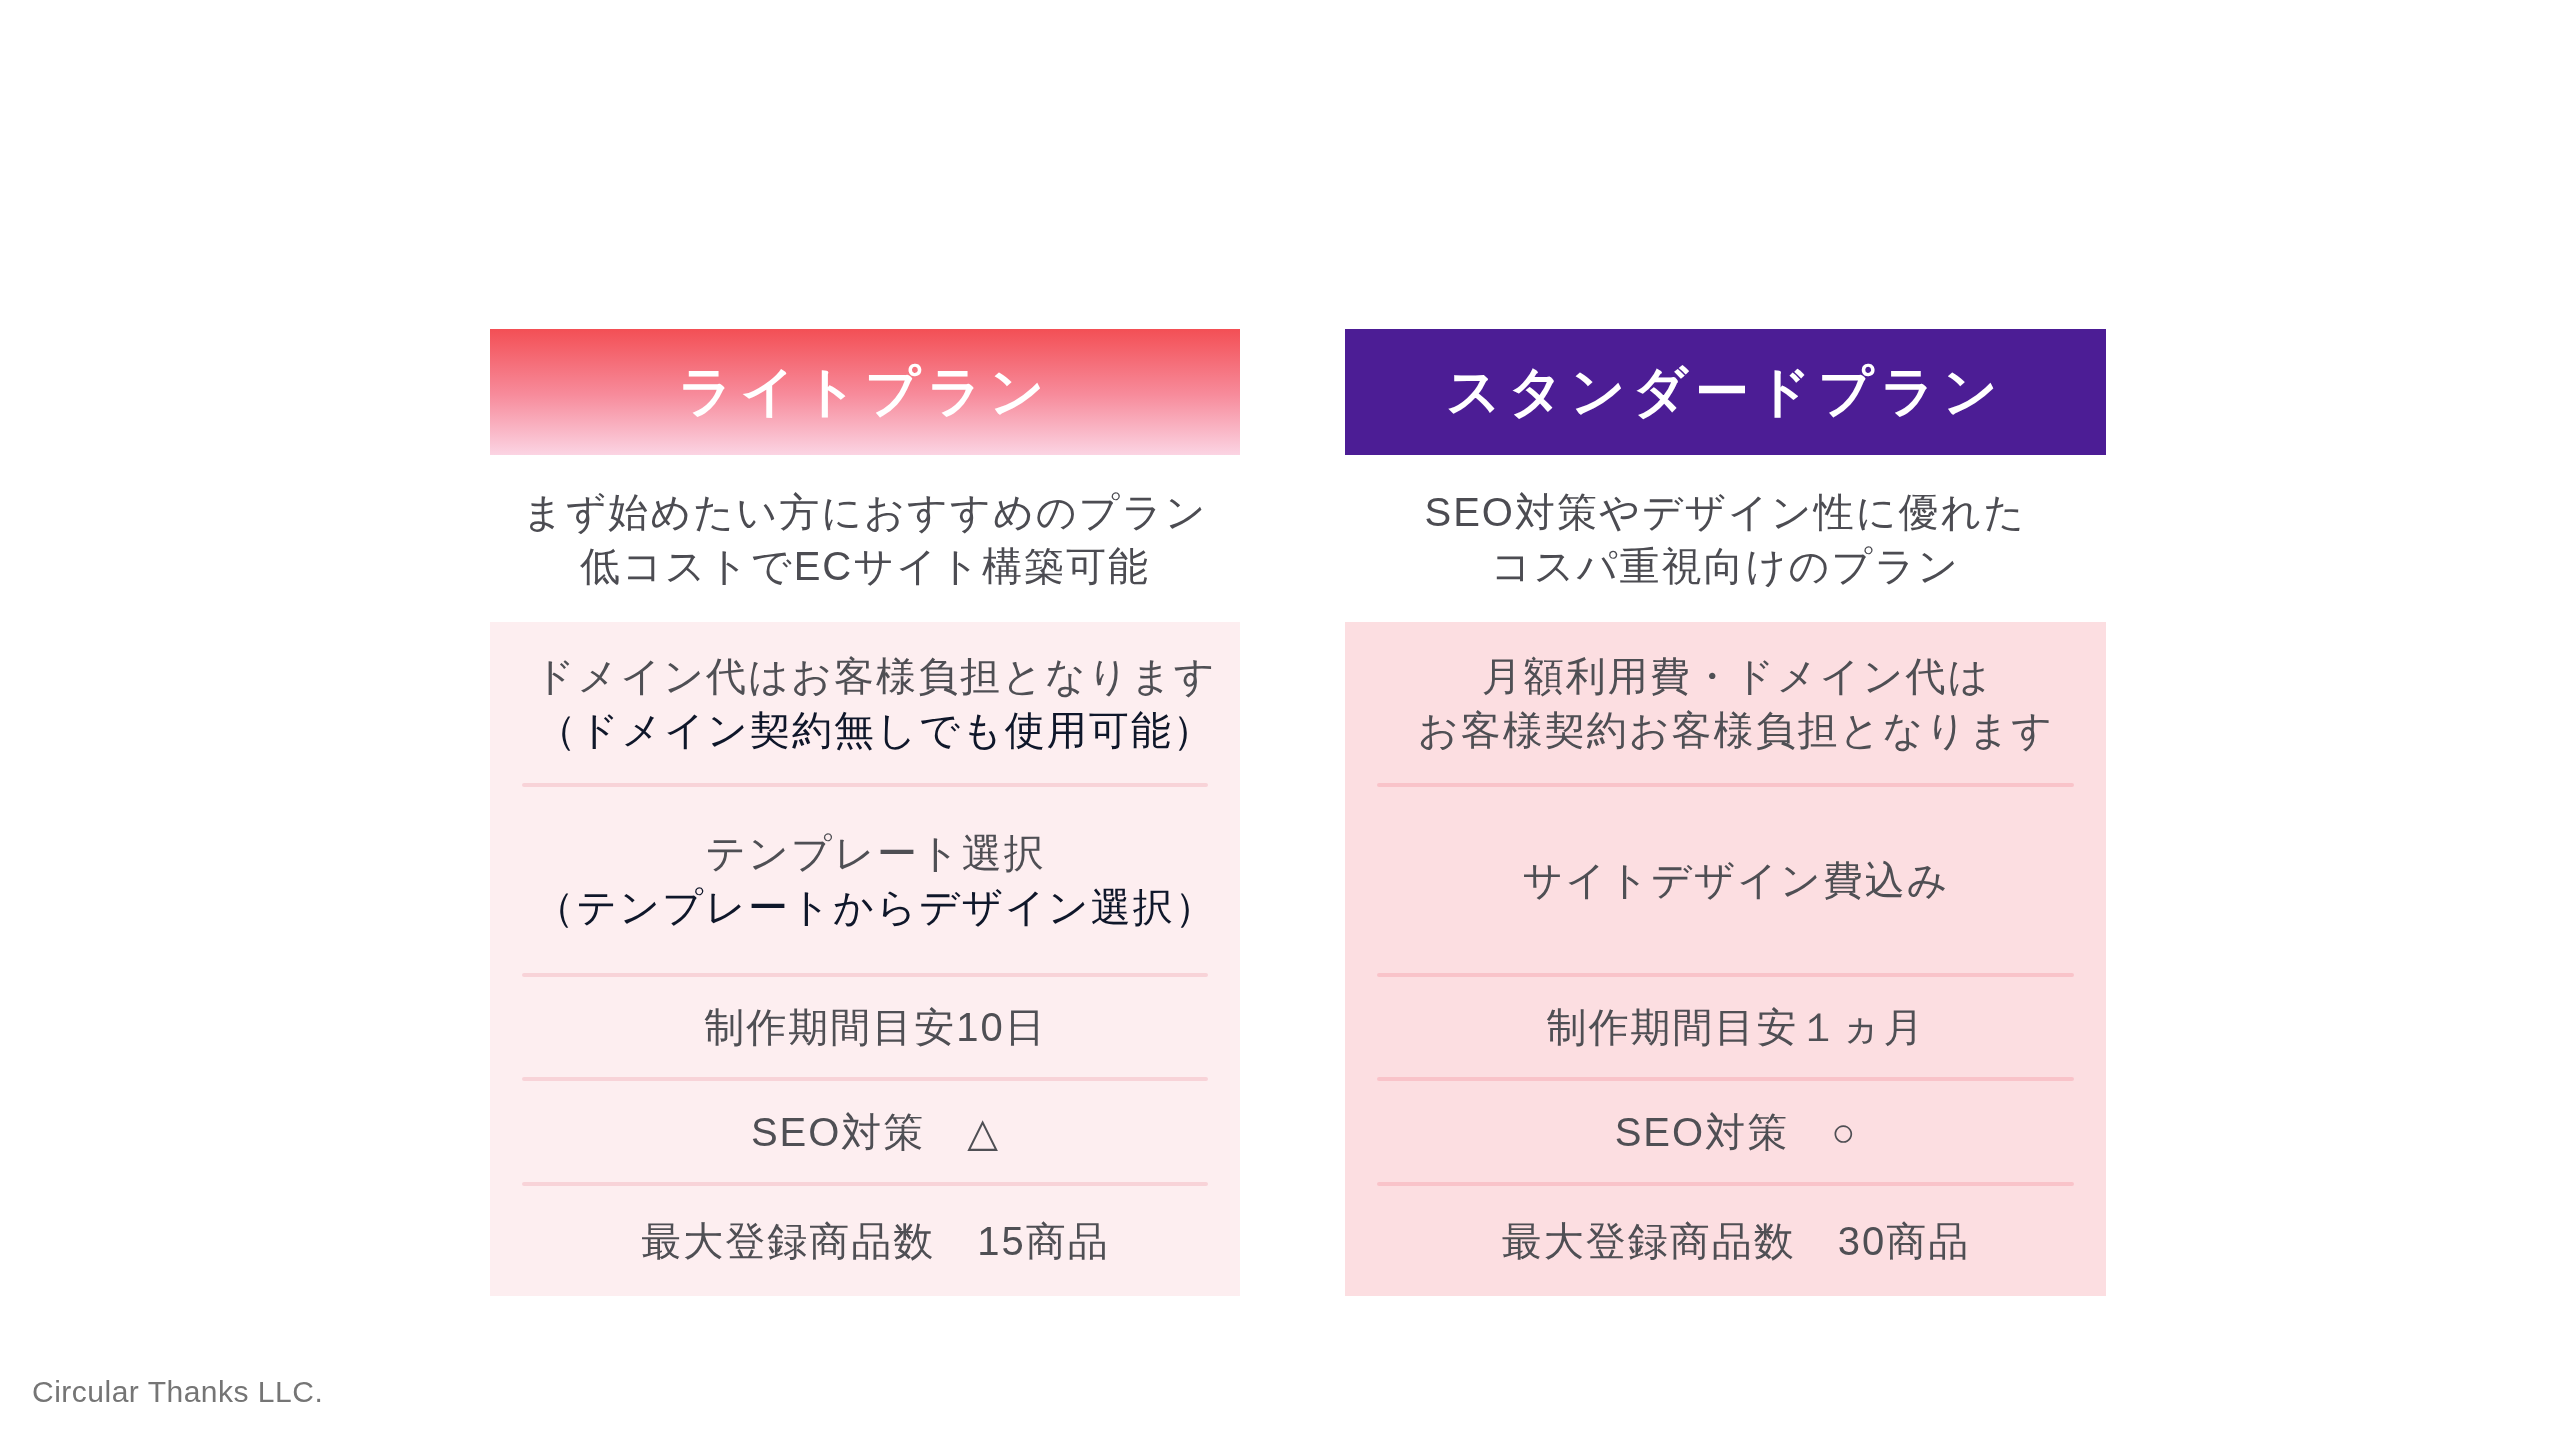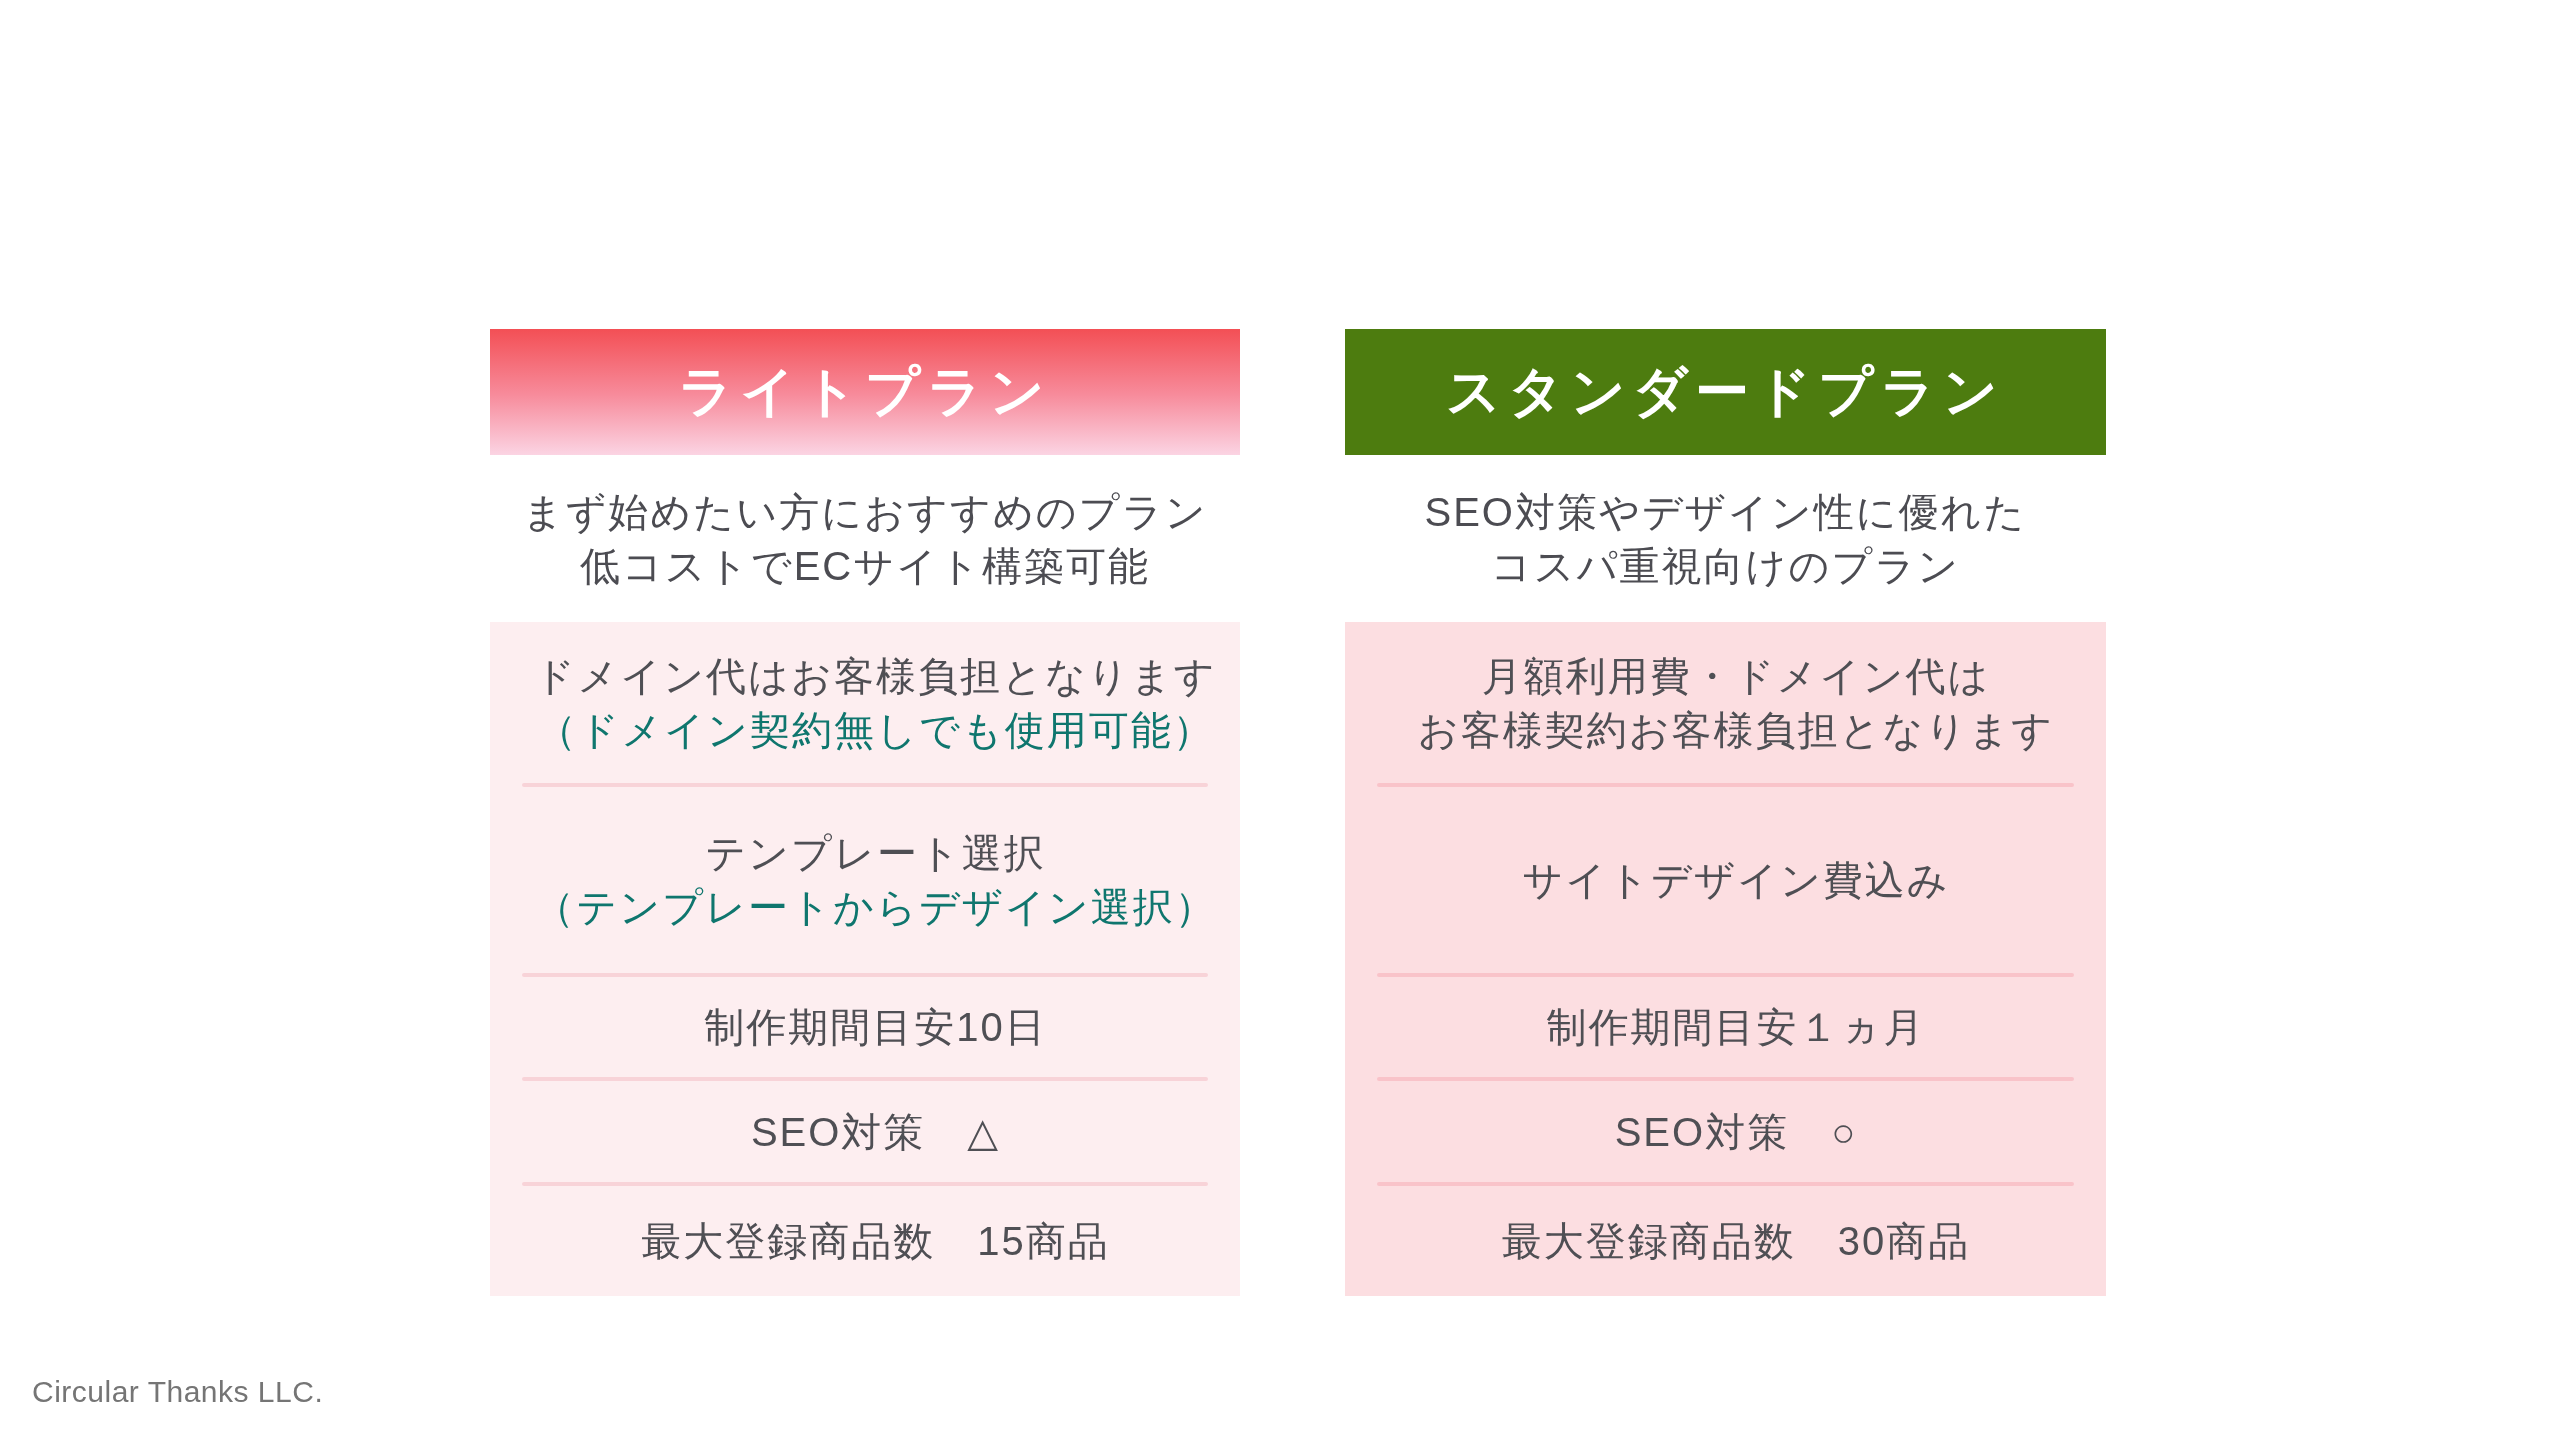--- a/index.html
+++ b/index.html
@@ -27,21 +27,21 @@
   .plan-header {
     height: 126px;
     display: flex;
     align-items: center;
     justify-content: center;
   }
   .plan-header.grad {
     background: linear-gradient(180deg, #f34f55 0%, #f78b9b 52%, #fbd4e3 100%);
   }
   .plan-header.solid {
-    background: #4d7c0f;
+    background: #4c1d95;
   }
   .plan-title {
     color: #ffffff;
     font-size: 54px;
     font-weight: 600;
     letter-spacing: 7px;
     white-space: nowrap;
   }
 
   .plan-subtitle {
@@ -69,21 +69,21 @@
     flex-direction: column;
     align-items: center;
     justify-content: center;
     text-align: center;
     color: #4f4f54;
     font-size: 40px;
     letter-spacing: 2px;
     line-height: 54px;
     padding-left: 21px;
   }
-  .feature-row .paren { color: #0f766e; }
+  .feature-row .paren { color: #0f172a; }
   .r1 { height: 161px; }
   .r2 { height: 186px; }
   .r3 { height: 100px; }
   .r4 { height: 101px; }
   .r5 { flex: 1; }
 
   .row-divider {
     height: 4px;
     margin: 0 32px;
     border-radius: 2px;

